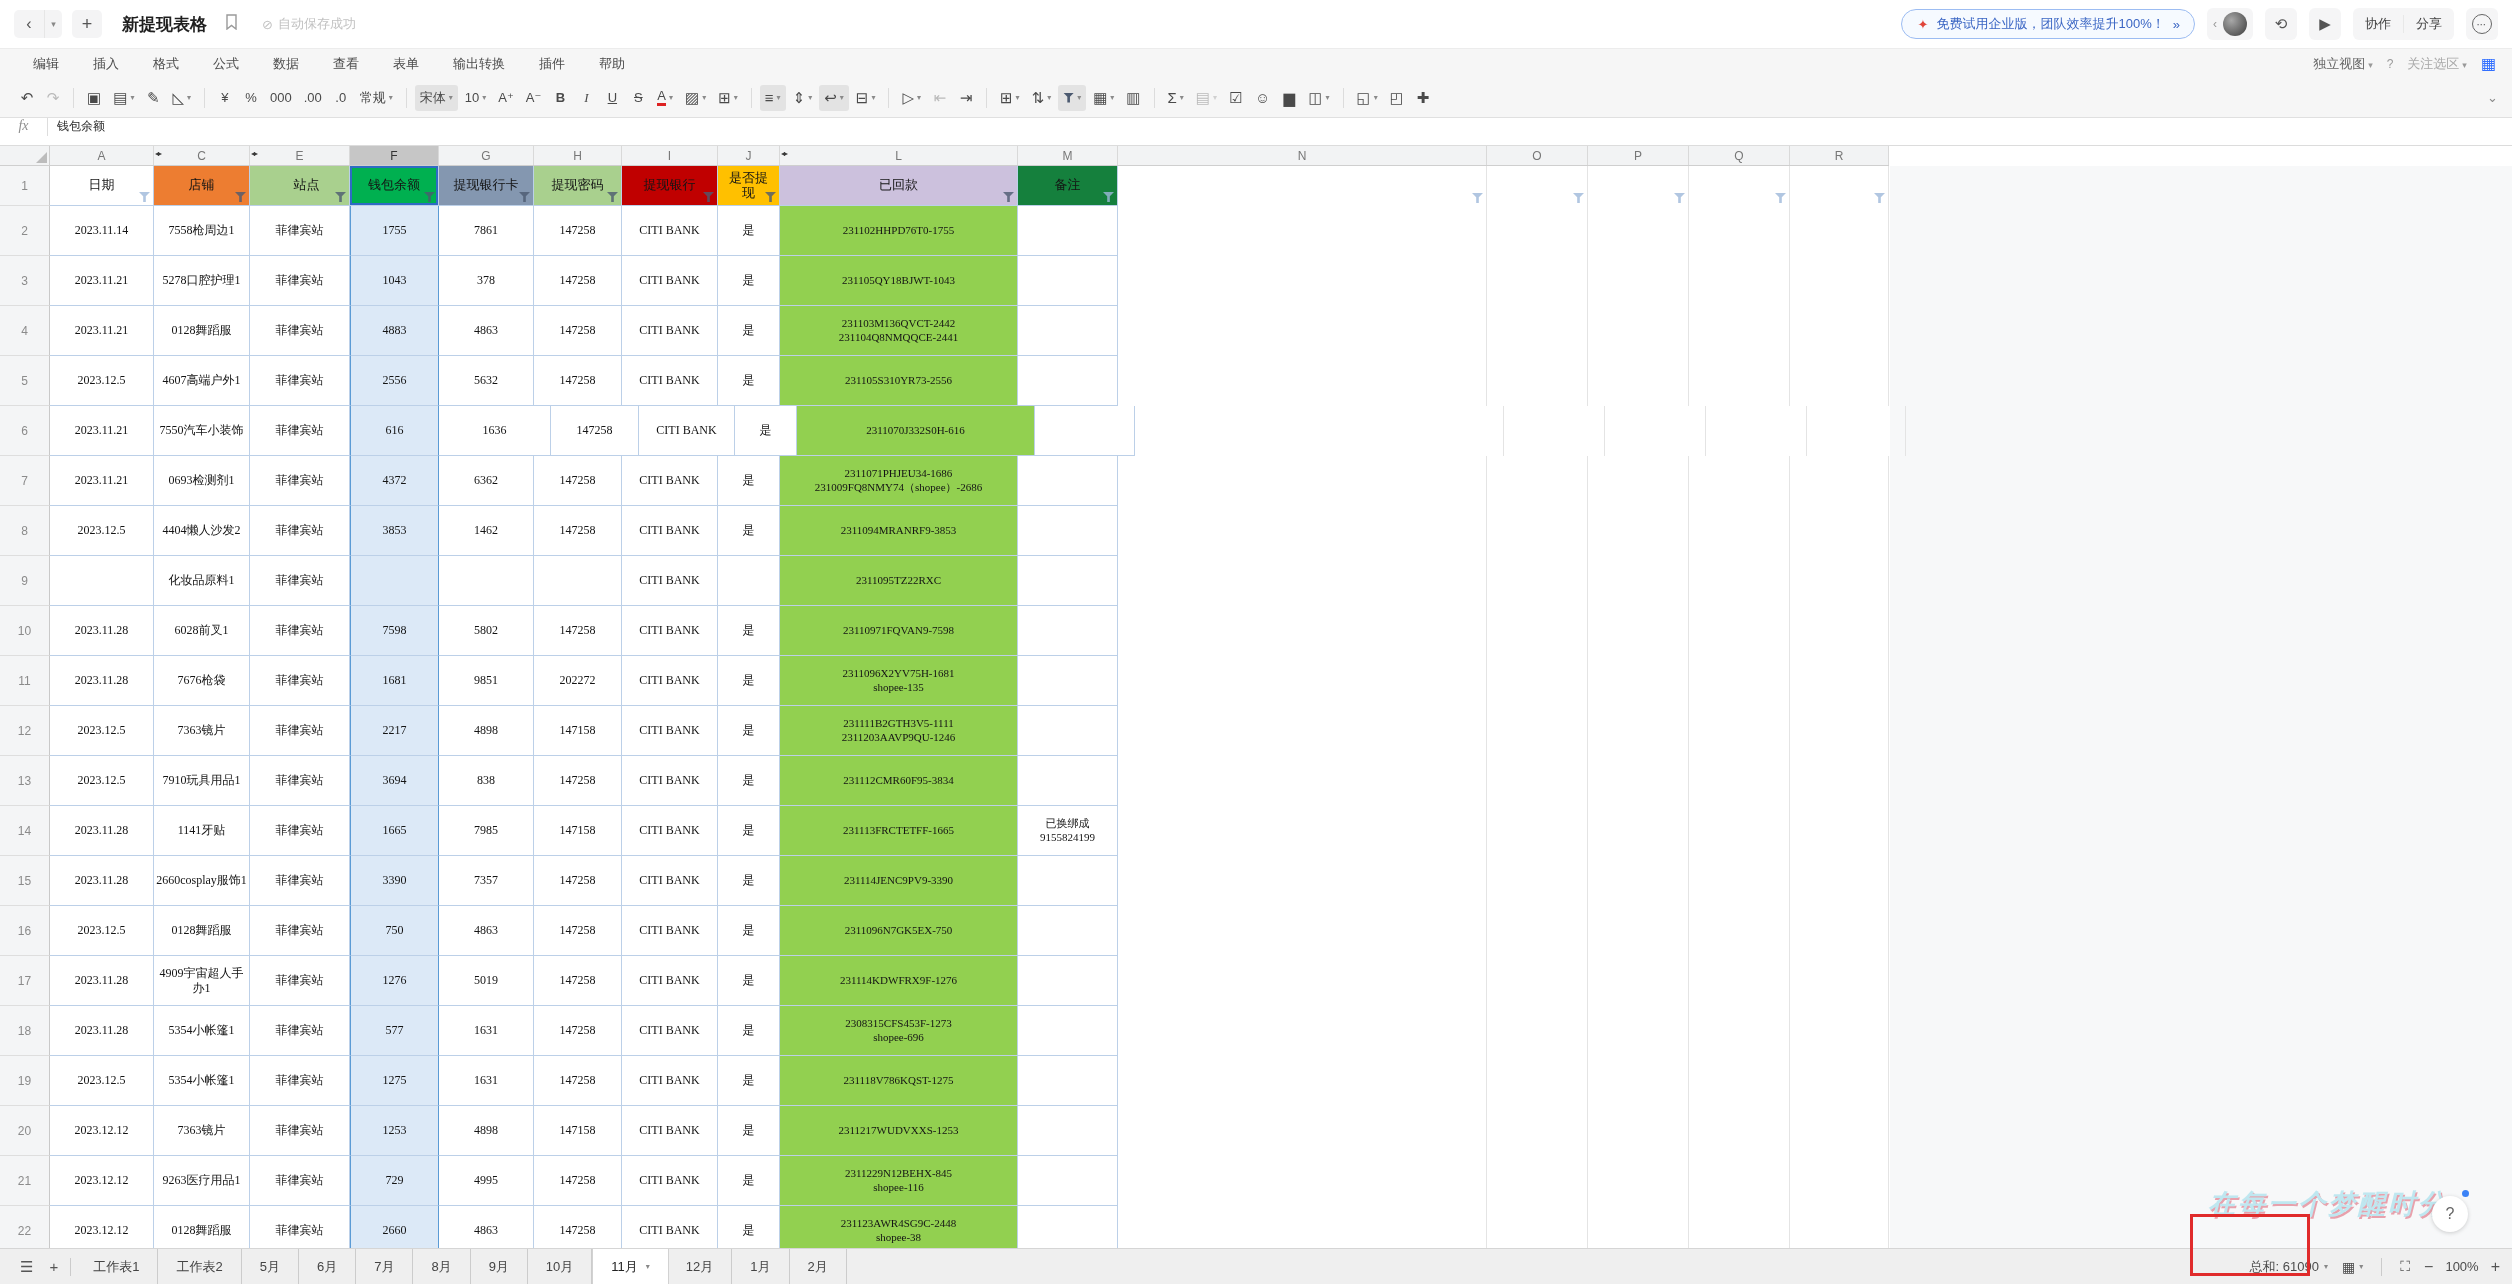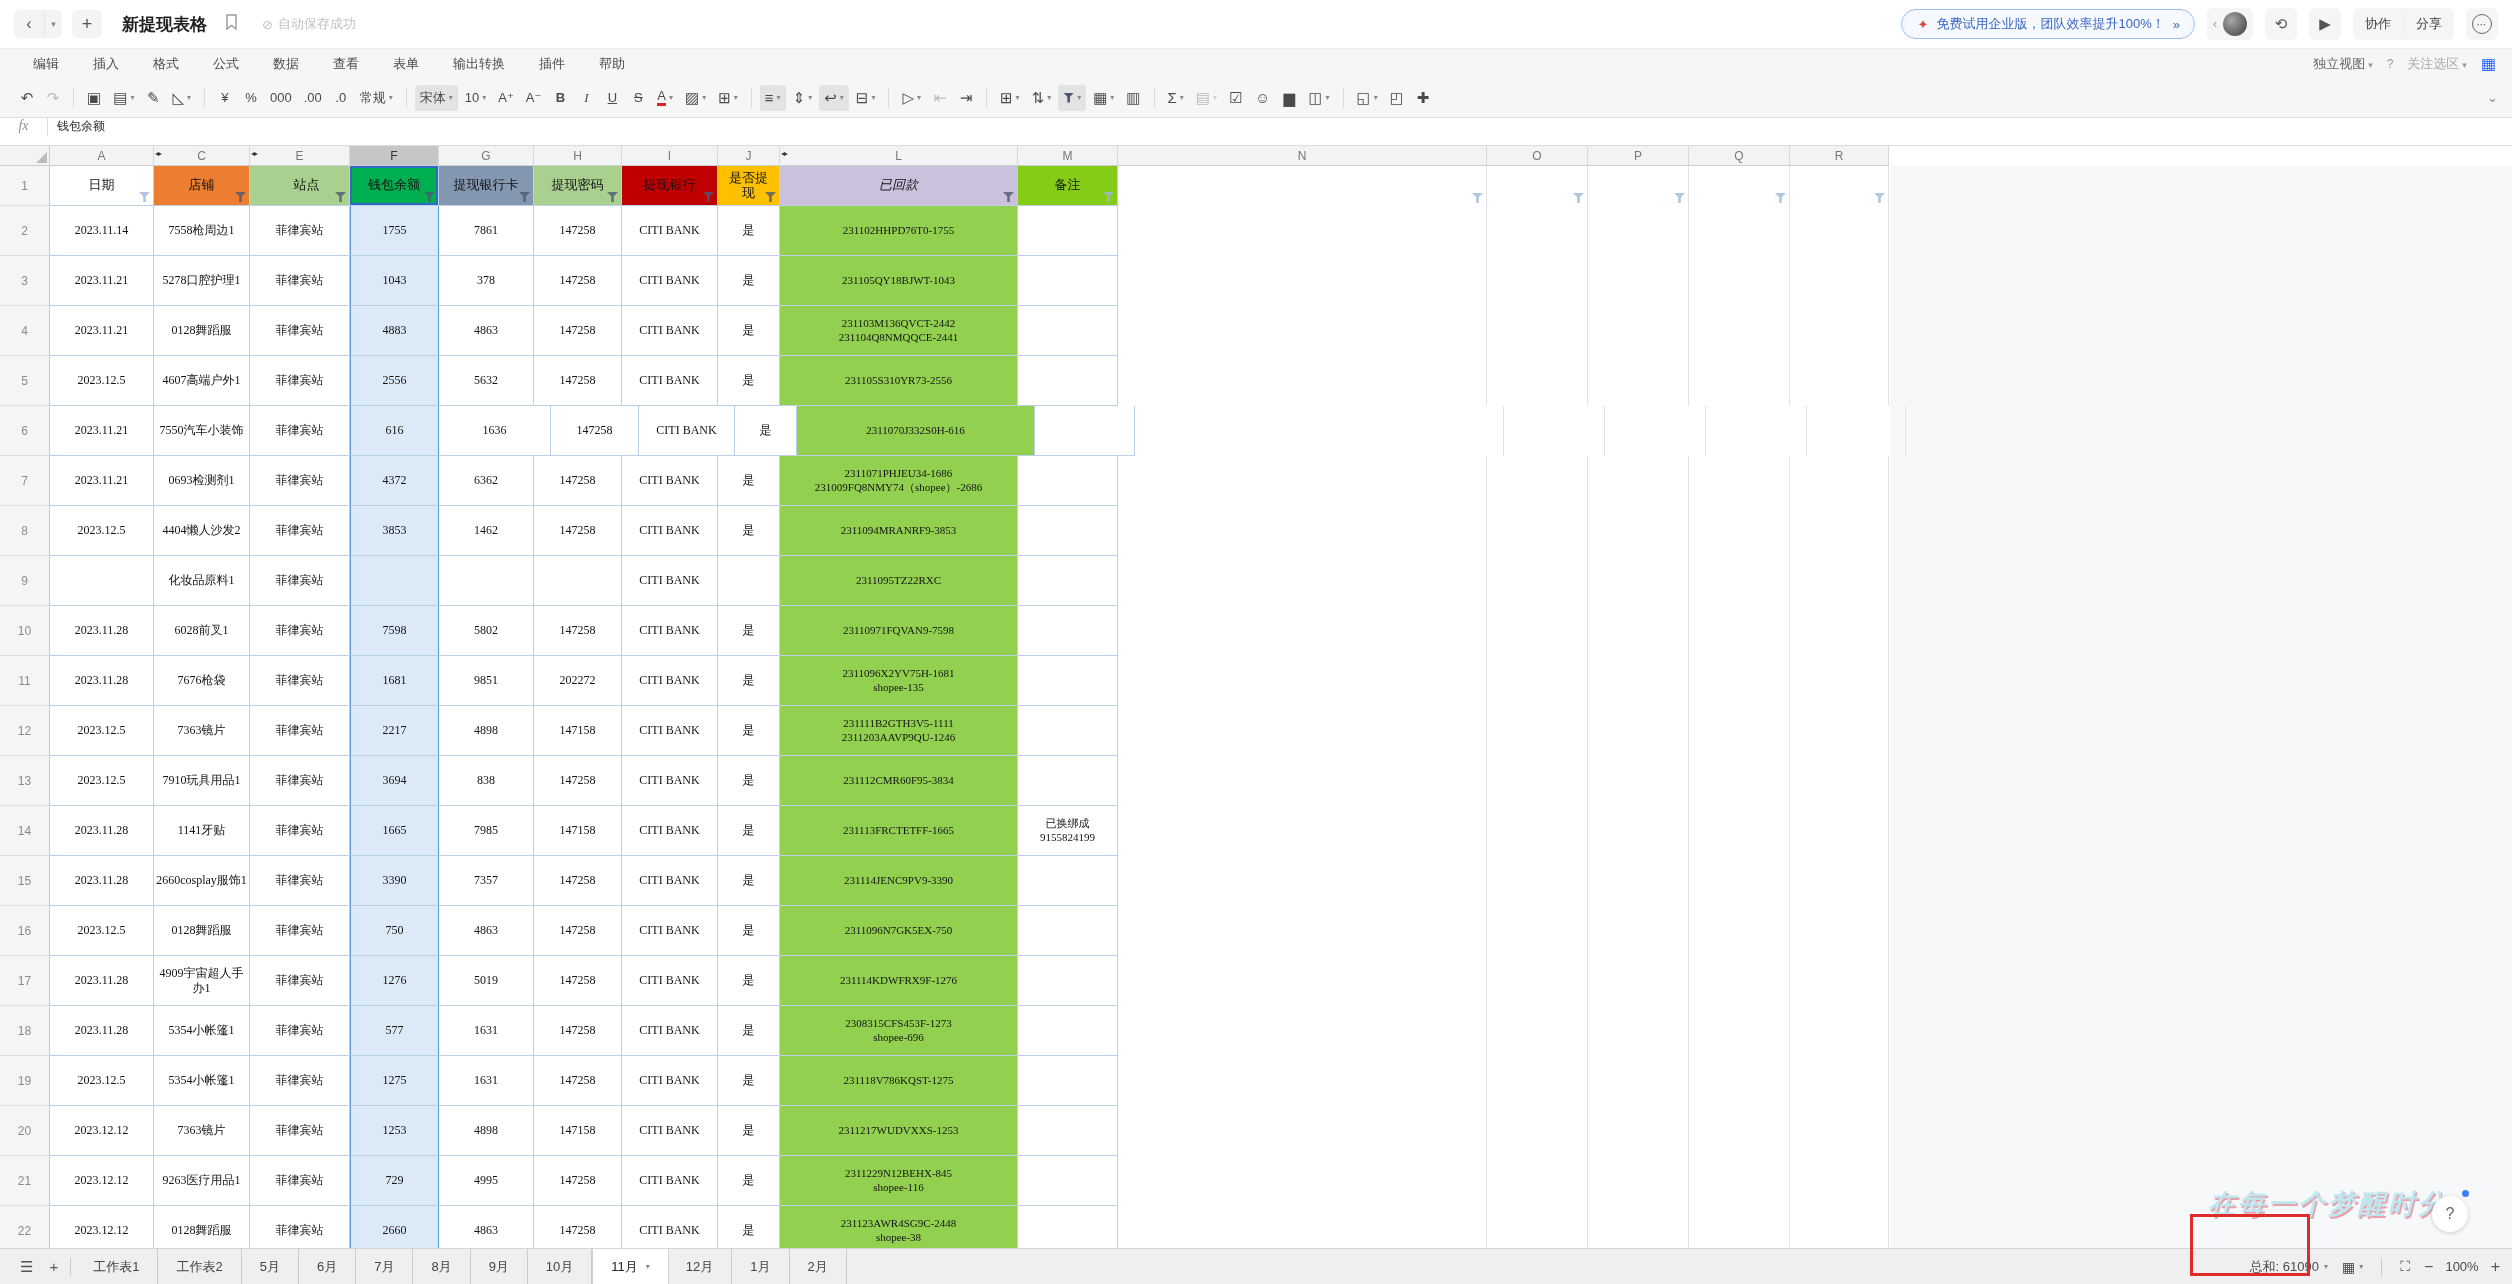--- a/index.html
+++ b/index.html
@@ -410,22 +410,22 @@
         <div class="grow">
           <div class="gut" style="height: 40px;">1</div>
           <div class="cell hdr" style="width: 104px; height: 40px; background: rgb(255, 255, 255);">日期<span class="funnel light"></span></div>
           <div class="cell hdr" style="width: 96px; height: 40px; background: rgb(237, 125, 49);">店铺<span class="funnel"></span></div>
           <div class="cell hdr" style="width: 100px; height: 40px; background: rgb(169, 208, 142); padding-left: 20px;">站点<span class="funnel"></span></div>
           <div class="cell hdr selhead" style="width: 89px; height: 40px; background: rgb(0, 176, 80);">钱包余额<span class="funnel"></span></div>
           <div class="cell hdr" style="width: 95px; height: 40px; background: rgb(132, 151, 176);">提现银行卡<span class="funnel"></span></div>
           <div class="cell hdr" style="width: 88px; height: 40px; background: rgb(169, 208, 142);">提现密码<span class="funnel"></span></div>
           <div class="cell hdr" style="width: 96px; height: 40px; background: rgb(192, 0, 0);">提现银行<span class="funnel"></span></div>
           <div class="cell hdr" style="width: 62px; height: 40px; background: rgb(255, 192, 0);">是否提现<span class="funnel"></span></div>
-          <div class="cell hdr" style="width: 238px; height: 40px; background: rgb(204, 193, 221); font-style: italic;">已回款<span class="funnel"></span></div>
-          <div class="cell hdr" style="width: 100px; height: 40px; background: #84cc16;">备注<span class="funnel light"></span></div>
+          <div class="cell hdr" style="width: 238px; height: 40px; background: rgb(204, 193, 221);">已回款<span class="funnel"></span></div>
+          <div class="cell hdr" style="width: 100px; height: 40px; background: #15803d;">备注<span class="funnel light"></span></div>
           <div class="cell hdr empty-col" style="width: 369px; height: 40px; background: rgb(255, 255, 255);"><span class="funnel light"></span></div>
           <div class="cell hdr empty-col" style="width: 101px; height: 40px; background: rgb(255, 255, 255);"><span class="funnel light"></span></div>
           <div class="cell hdr empty-col" style="width: 101px; height: 40px; background: rgb(255, 255, 255);"><span class="funnel light"></span></div>
           <div class="cell hdr empty-col" style="width: 101px; height: 40px; background: rgb(255, 255, 255);"><span class="funnel light"></span></div>
           <div class="cell hdr empty-col" style="width: 99px; height: 40px; background: rgb(255, 255, 255);"><span class="funnel light"></span></div>
         </div>
         <div class="grow">
           <div class="gut" style="height: 50px;">2</div>
           <div class="cell" style="width: 104px; height: 50px;">2023.11.14</div>
           <div class="cell" style="width: 96px; height: 50px;">7558枪周边1</div>

